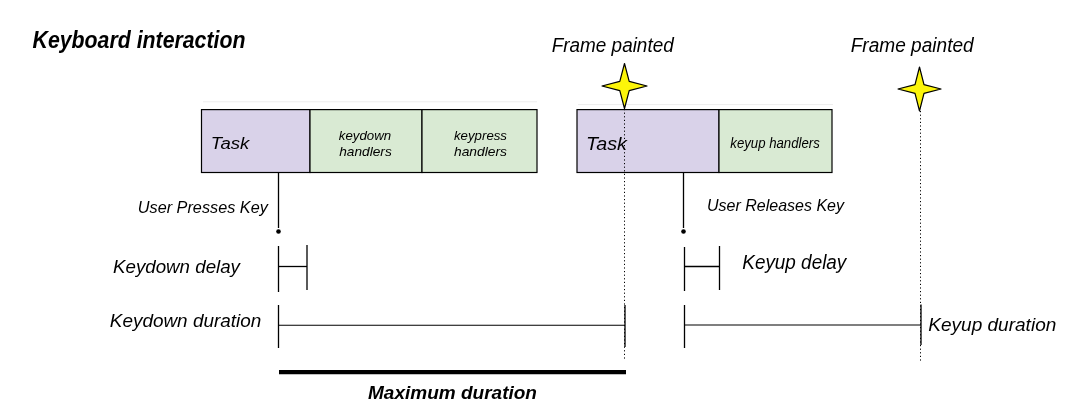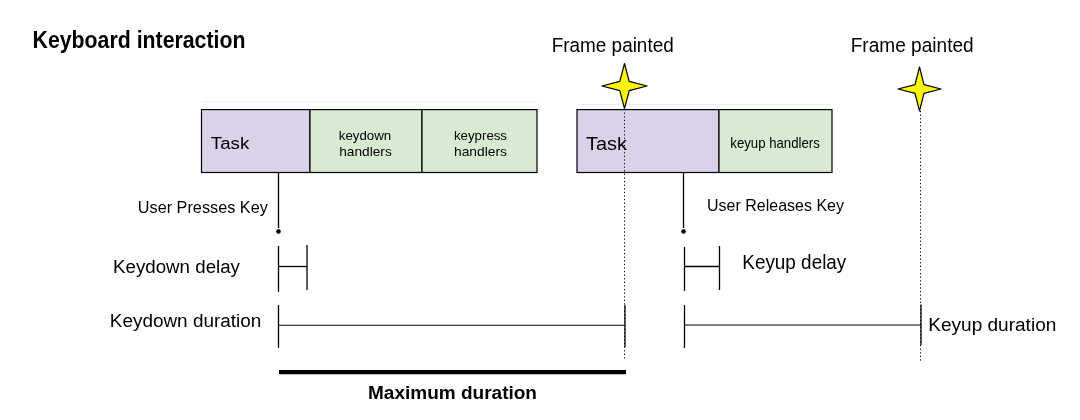--- a/index.html
+++ b/index.html
@@ -1,21 +1,21 @@
 <!DOCTYPE html>
 <html><head>
 <meta charset="utf-8">
 <style>
   html,body{margin:0;padding:0;background:#ffffff;}
   svg{display:block;}
   text{font-family:"Liberation Sans",sans-serif;fill:#000000;}
 </style>
 </head>
 <body>
-<div style="will-change:transform;">
+<div style="will-change:transform;font-style:italic;">
 
 <svg width="1080" height="420" viewBox="0 0 1080 420" xmlns="http://www.w3.org/2000/svg">
 
   <rect x="0" y="0" width="1080" height="420" fill="#ffffff"></rect>
 
   <text x="32.5" y="47.8" font-size="24.3" font-weight="bold" textLength="213" lengthAdjust="spacingAndGlyphs">Keyboard interaction</text>
 
   <text x="551.7" y="52" font-size="19.3" textLength="122" lengthAdjust="spacingAndGlyphs">Frame painted</text>
 
   <text x="850.7" y="52" font-size="19.3" textLength="123" lengthAdjust="spacingAndGlyphs">Frame painted</text>

